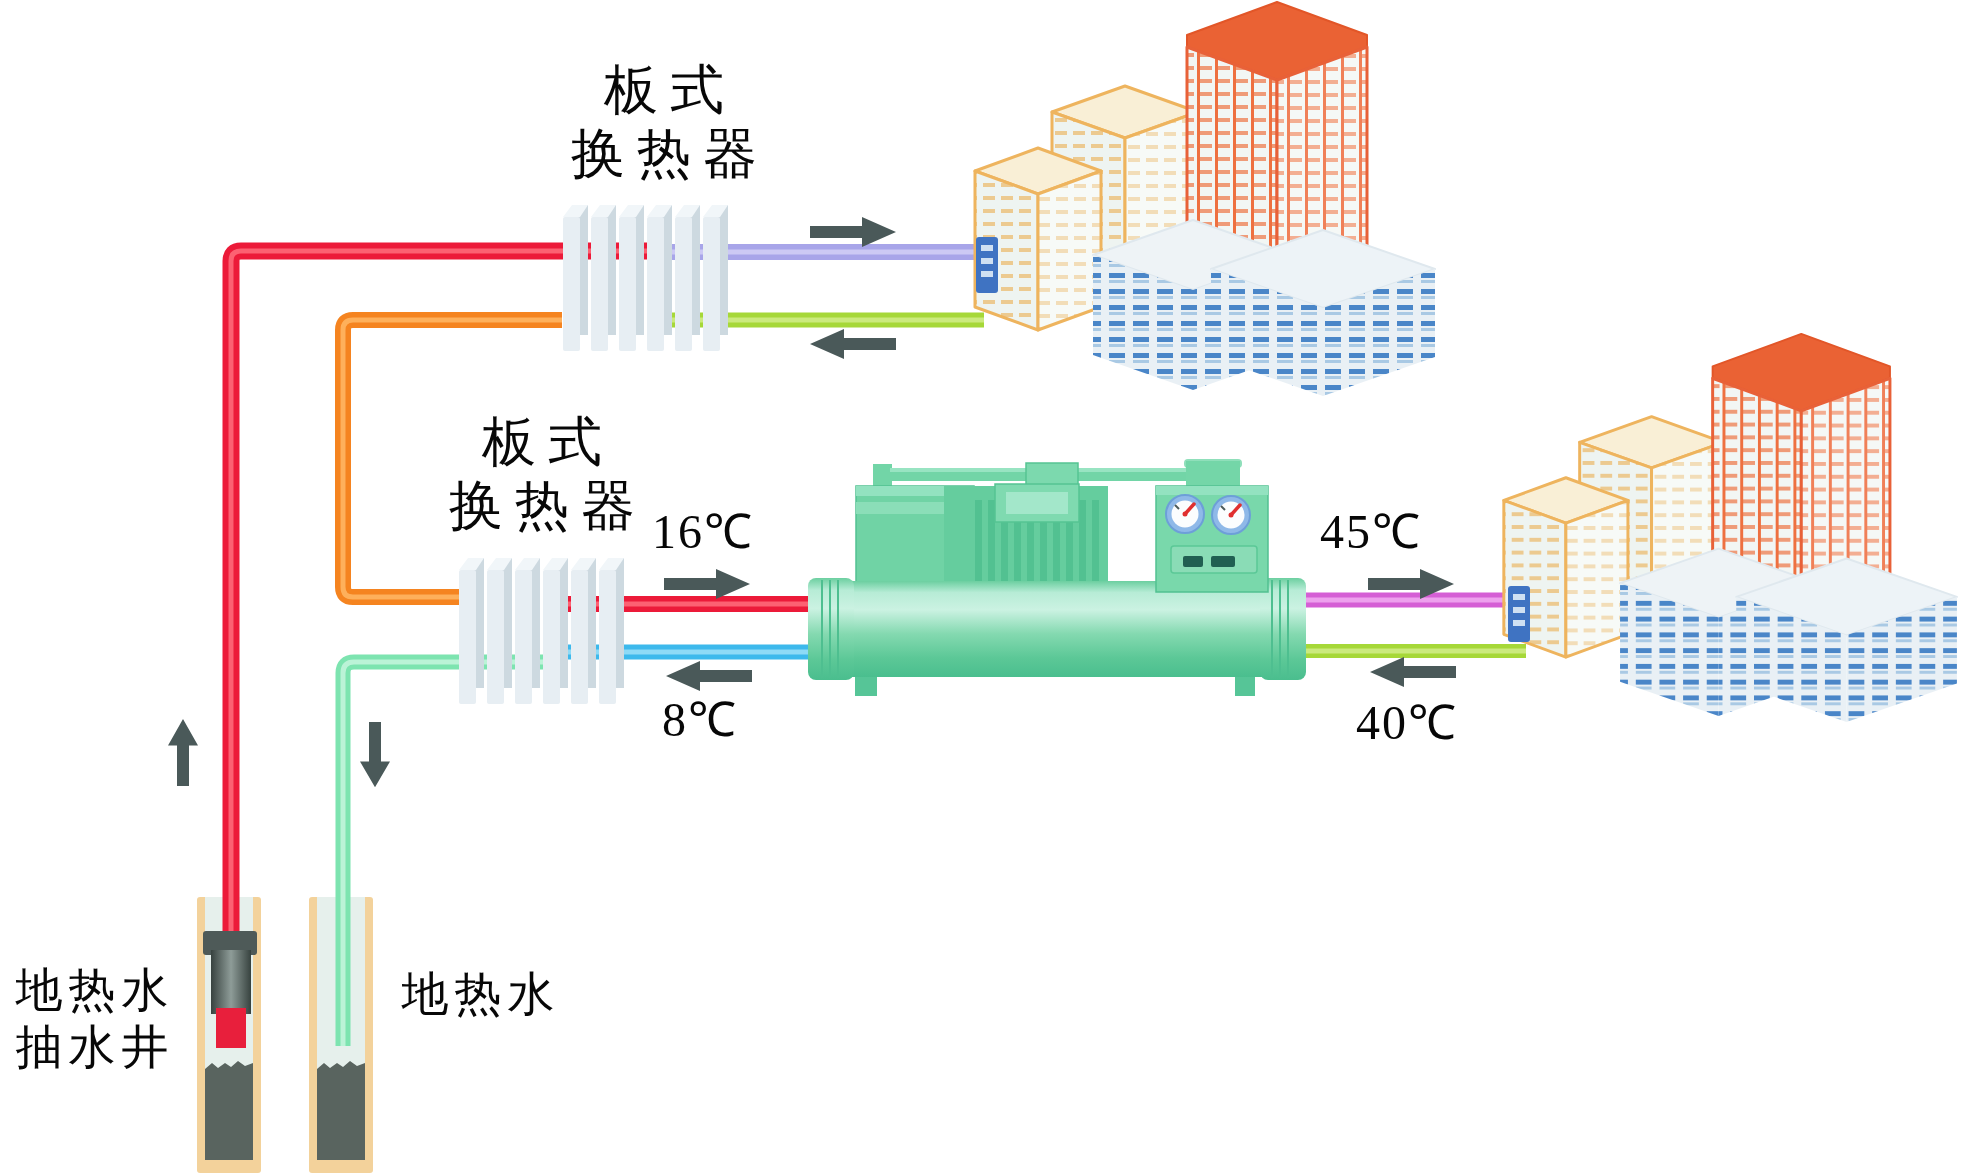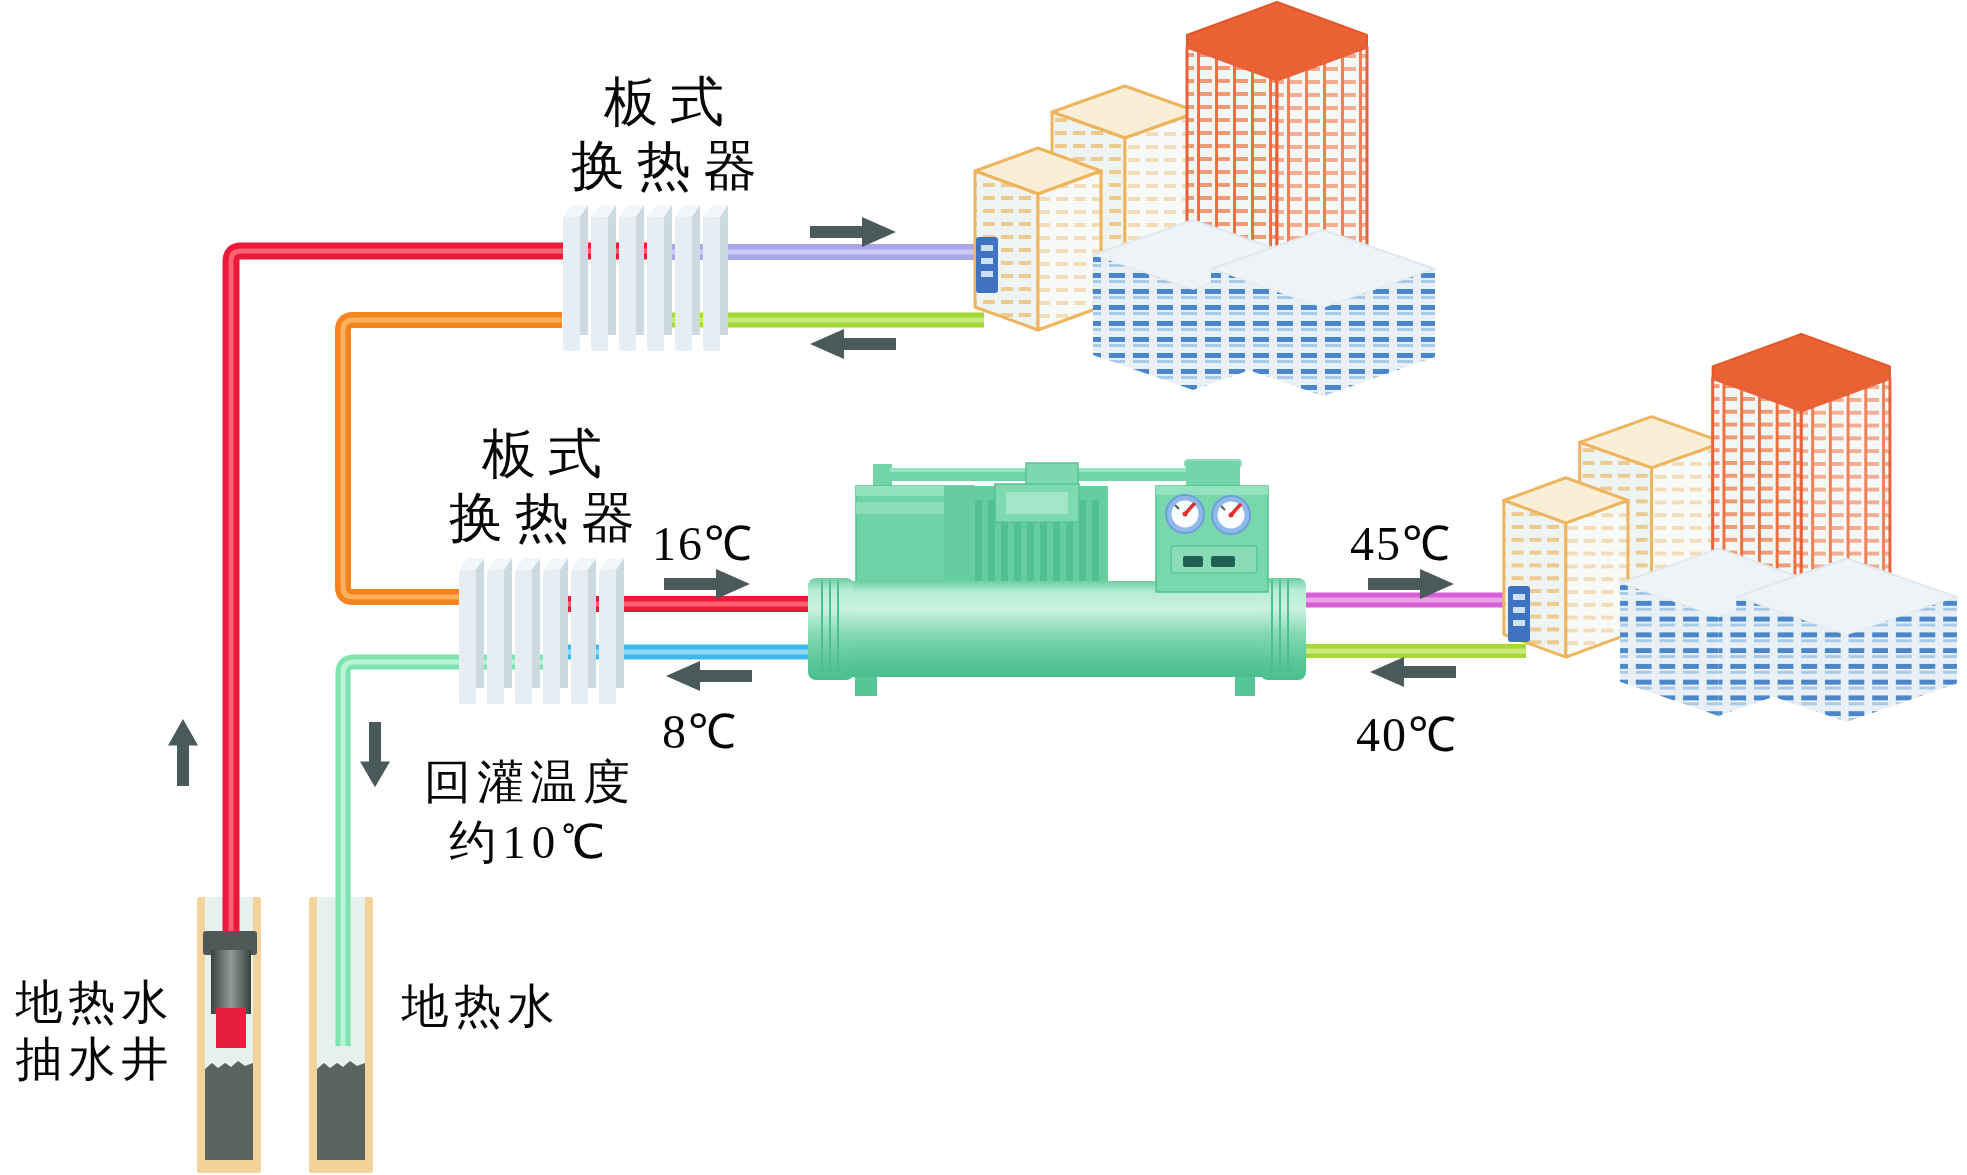--- a/index.html
+++ b/index.html
@@ -1,26 +1,26 @@
 <!DOCTYPE html>
 <html><head>
 <meta charset="utf-8">
 <style>
   html,body{margin:0;padding:0;background:#fff;}
   .stage{position:relative;width:1967px;height:1175px;background:#ffffff;overflow:hidden;
          font-family:"Liberation Serif", serif;color:#070707;}
   .stage svg.scene{position:absolute;left:0;top:0;}
-  .lbl{position:absolute;text-align:center;white-space:nowrap;margin-top:12px;}
+  .lbl{position:absolute;text-align:center;white-space:nowrap;}
   .lbl div{white-space:nowrap;}
   .hx1{left:545px;top:58px;width:250px;font-size:54px;line-height:64px;letter-spacing:12px;}
   .hx2{left:423px;top:410px;width:250px;font-size:54px;line-height:64px;letter-spacing:12px;}
   .temp{font-size:48px;line-height:52px;letter-spacing:2px;}
   .t16{left:652px;top:506px;}
   .t8{left:662px;top:694px;}
-  .t45{left:1350px;top:506px;}
+  .t45{left:1320px;top:506px;}
   .t40{left:1356px;top:697px;}
   .reinj{left:388px;top:740px;width:284px;font-size:47px;line-height:60px;letter-spacing:6px;}
   .wellL{left:-4px;top:962px;width:198px;font-size:47px;line-height:57px;letter-spacing:6px;}
   .wellR{left:380px;top:966px;width:202px;font-size:47px;line-height:57px;letter-spacing:6px;}
 </style>
 </head>
 <body>
 
 <div class="stage">
 
@@ -252,24 +252,20 @@
   <div>换热器</div>
 </div>
 <div class="lbl hx2">
   <div>板式</div>
   <div>换热器</div>
 </div>
 <div class="lbl temp t16">16℃</div>
 <div class="lbl temp t8">8℃</div>
 <div class="lbl temp t45">45℃</div>
 <div class="lbl temp t40">40℃</div>
-<div class="lbl reinj">
-  <div>回灌温度</div>
-  <div>约10℃</div>
-</div>
 <div class="lbl wellL">
   <div>地热水</div>
   <div>抽水井</div>
 </div>
 <div class="lbl wellR">
   <div>地热水</div>
 </div>
 
 </div>
 

